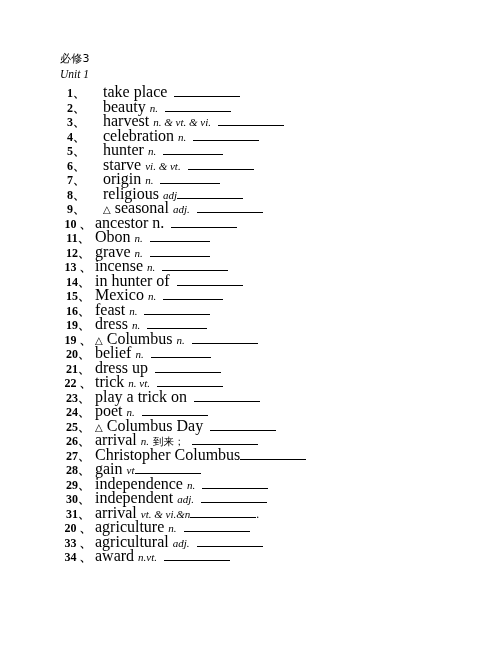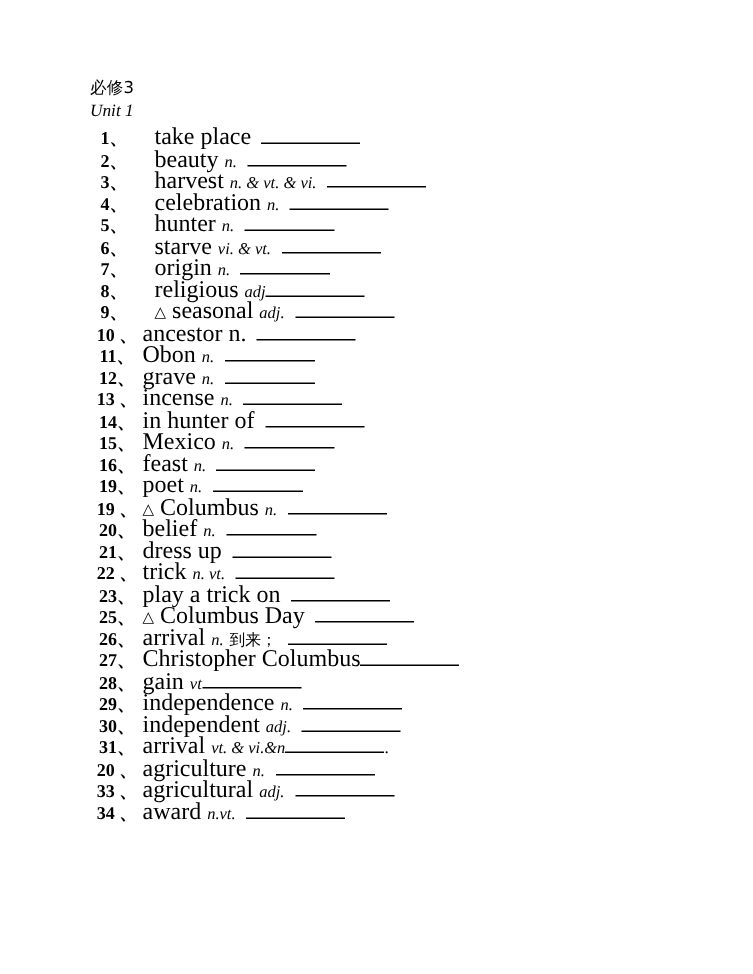--- a/index.html
+++ b/index.html
@@ -216,21 +216,21 @@
         <span class="blank" style="width: 60px;"></span>
       </li>
       <li class="vocab-item w2">
         <span class="num">16、</span>
         <span class="entry"><span class="word">feast</span><span class="sp"></span><span class="pos">n.</span></span>
         <span class="sp-wide"></span>
         <span class="blank" style="width: 66px;"></span>
       </li>
       <li class="vocab-item w2">
         <span class="num">19、</span>
-        <span class="entry"><span class="word">poet</span><span class="sp"></span><span class="pos">n.</span></span>
+        <span class="entry"><span class="word">dress</span><span class="sp"></span><span class="pos">n.</span></span>
         <span class="sp-wide"></span>
         <span class="blank" style="width: 60px;"></span>
       </li>
       <li class="vocab-item w2">
         <span class="num">19 、</span>
         <span class="entry"><span class="tri">△</span><span class="sp"></span><span class="word">Columbus</span><span class="sp"></span><span class="pos">n.</span></span>
         <span class="sp-wide"></span>
         <span class="blank" style="width: 66px;"></span>
       </li>
       <li class="vocab-item w2">
@@ -251,20 +251,26 @@
         <span class="sp-wide"></span>
         <span class="blank" style="width: 66px;"></span>
       </li>
       <li class="vocab-item w2">
         <span class="num">23、</span>
         <span class="entry"><span class="word">play a trick on</span></span>
         <span class="sp-wide"></span>
         <span class="blank" style="width: 66px;"></span>
       </li>
       <li class="vocab-item w2">
+        <span class="num">24、</span>
+        <span class="entry"><span class="word">poet</span><span class="sp"></span><span class="pos">n.</span></span>
+        <span class="sp-wide"></span>
+        <span class="blank" style="width: 66px;"></span>
+      </li>
+      <li class="vocab-item w2">
         <span class="num">25、</span>
         <span class="entry"><span class="tri">△</span><span class="sp"></span><span class="word">Columbus Day</span></span>
         <span class="sp-wide"></span>
         <span class="blank" style="width: 66px;"></span>
       </li>
       <li class="vocab-item w2">
         <span class="num">26、</span>
         <span class="entry"><span class="word">arrival</span><span class="sp"></span><span class="pos">n.</span><span class="sp"></span><span class="cn-gloss">到来；</span></span>
         <span class="sp-wide"></span>
         <span class="blank" style="width: 66px;"></span>

